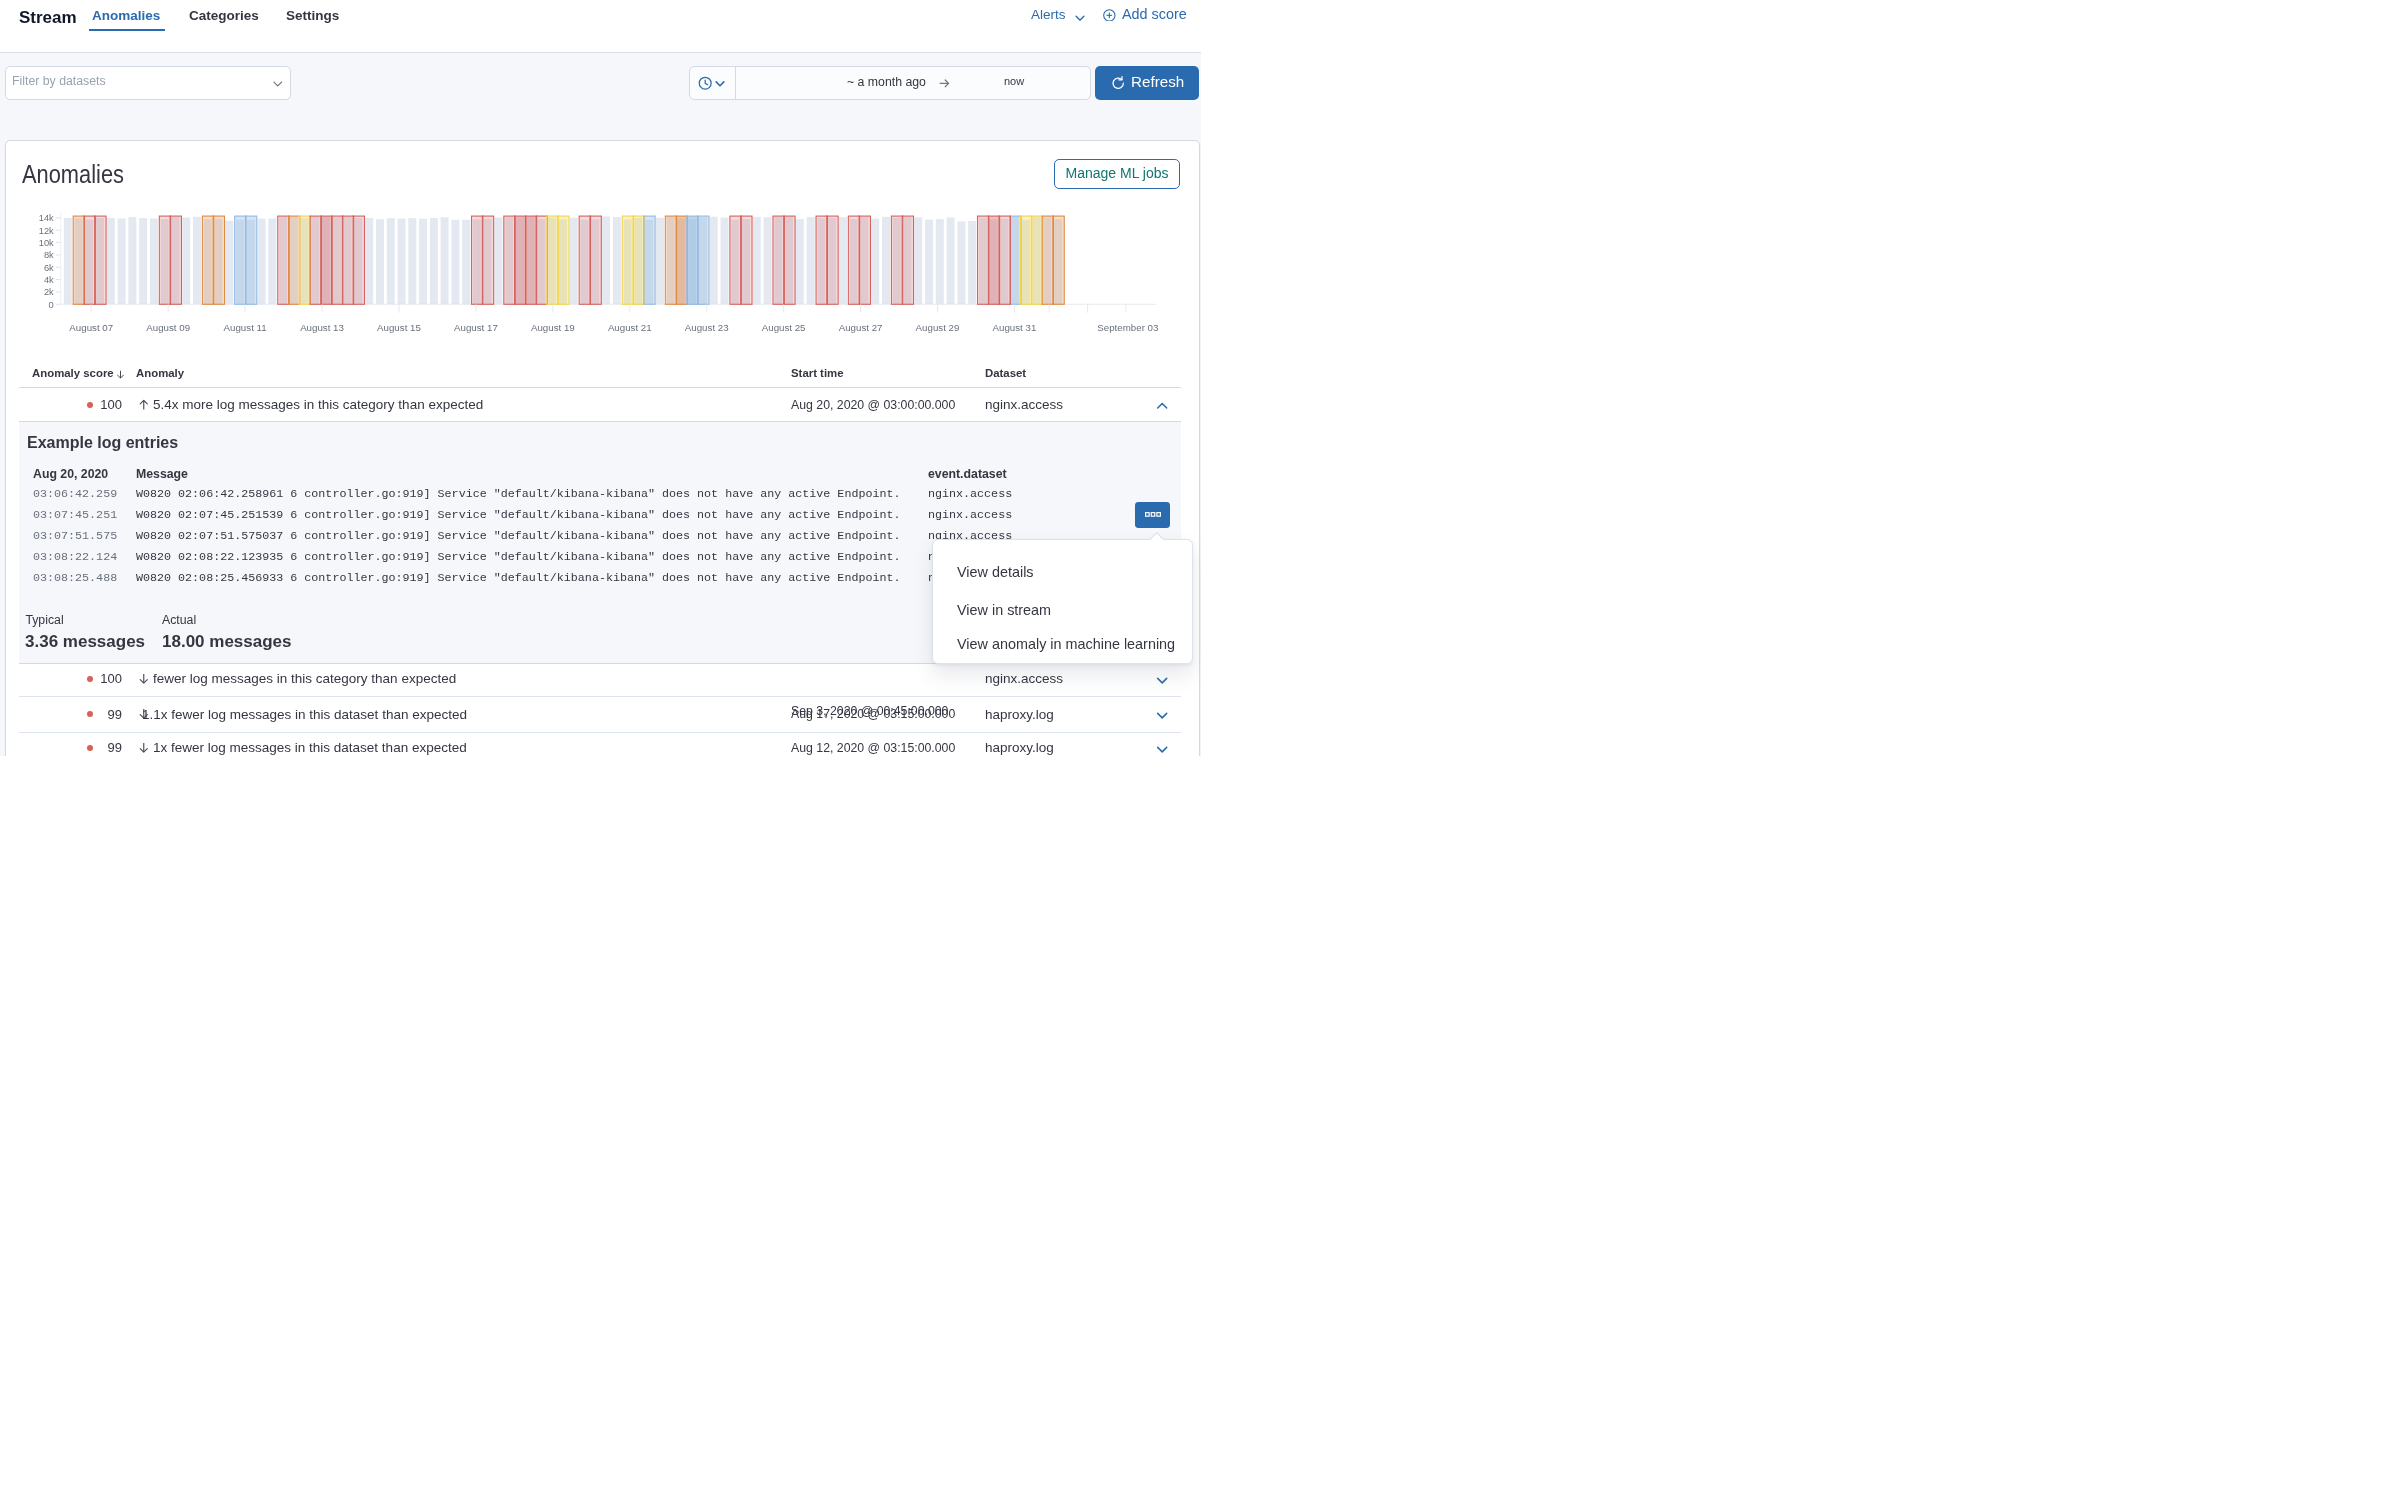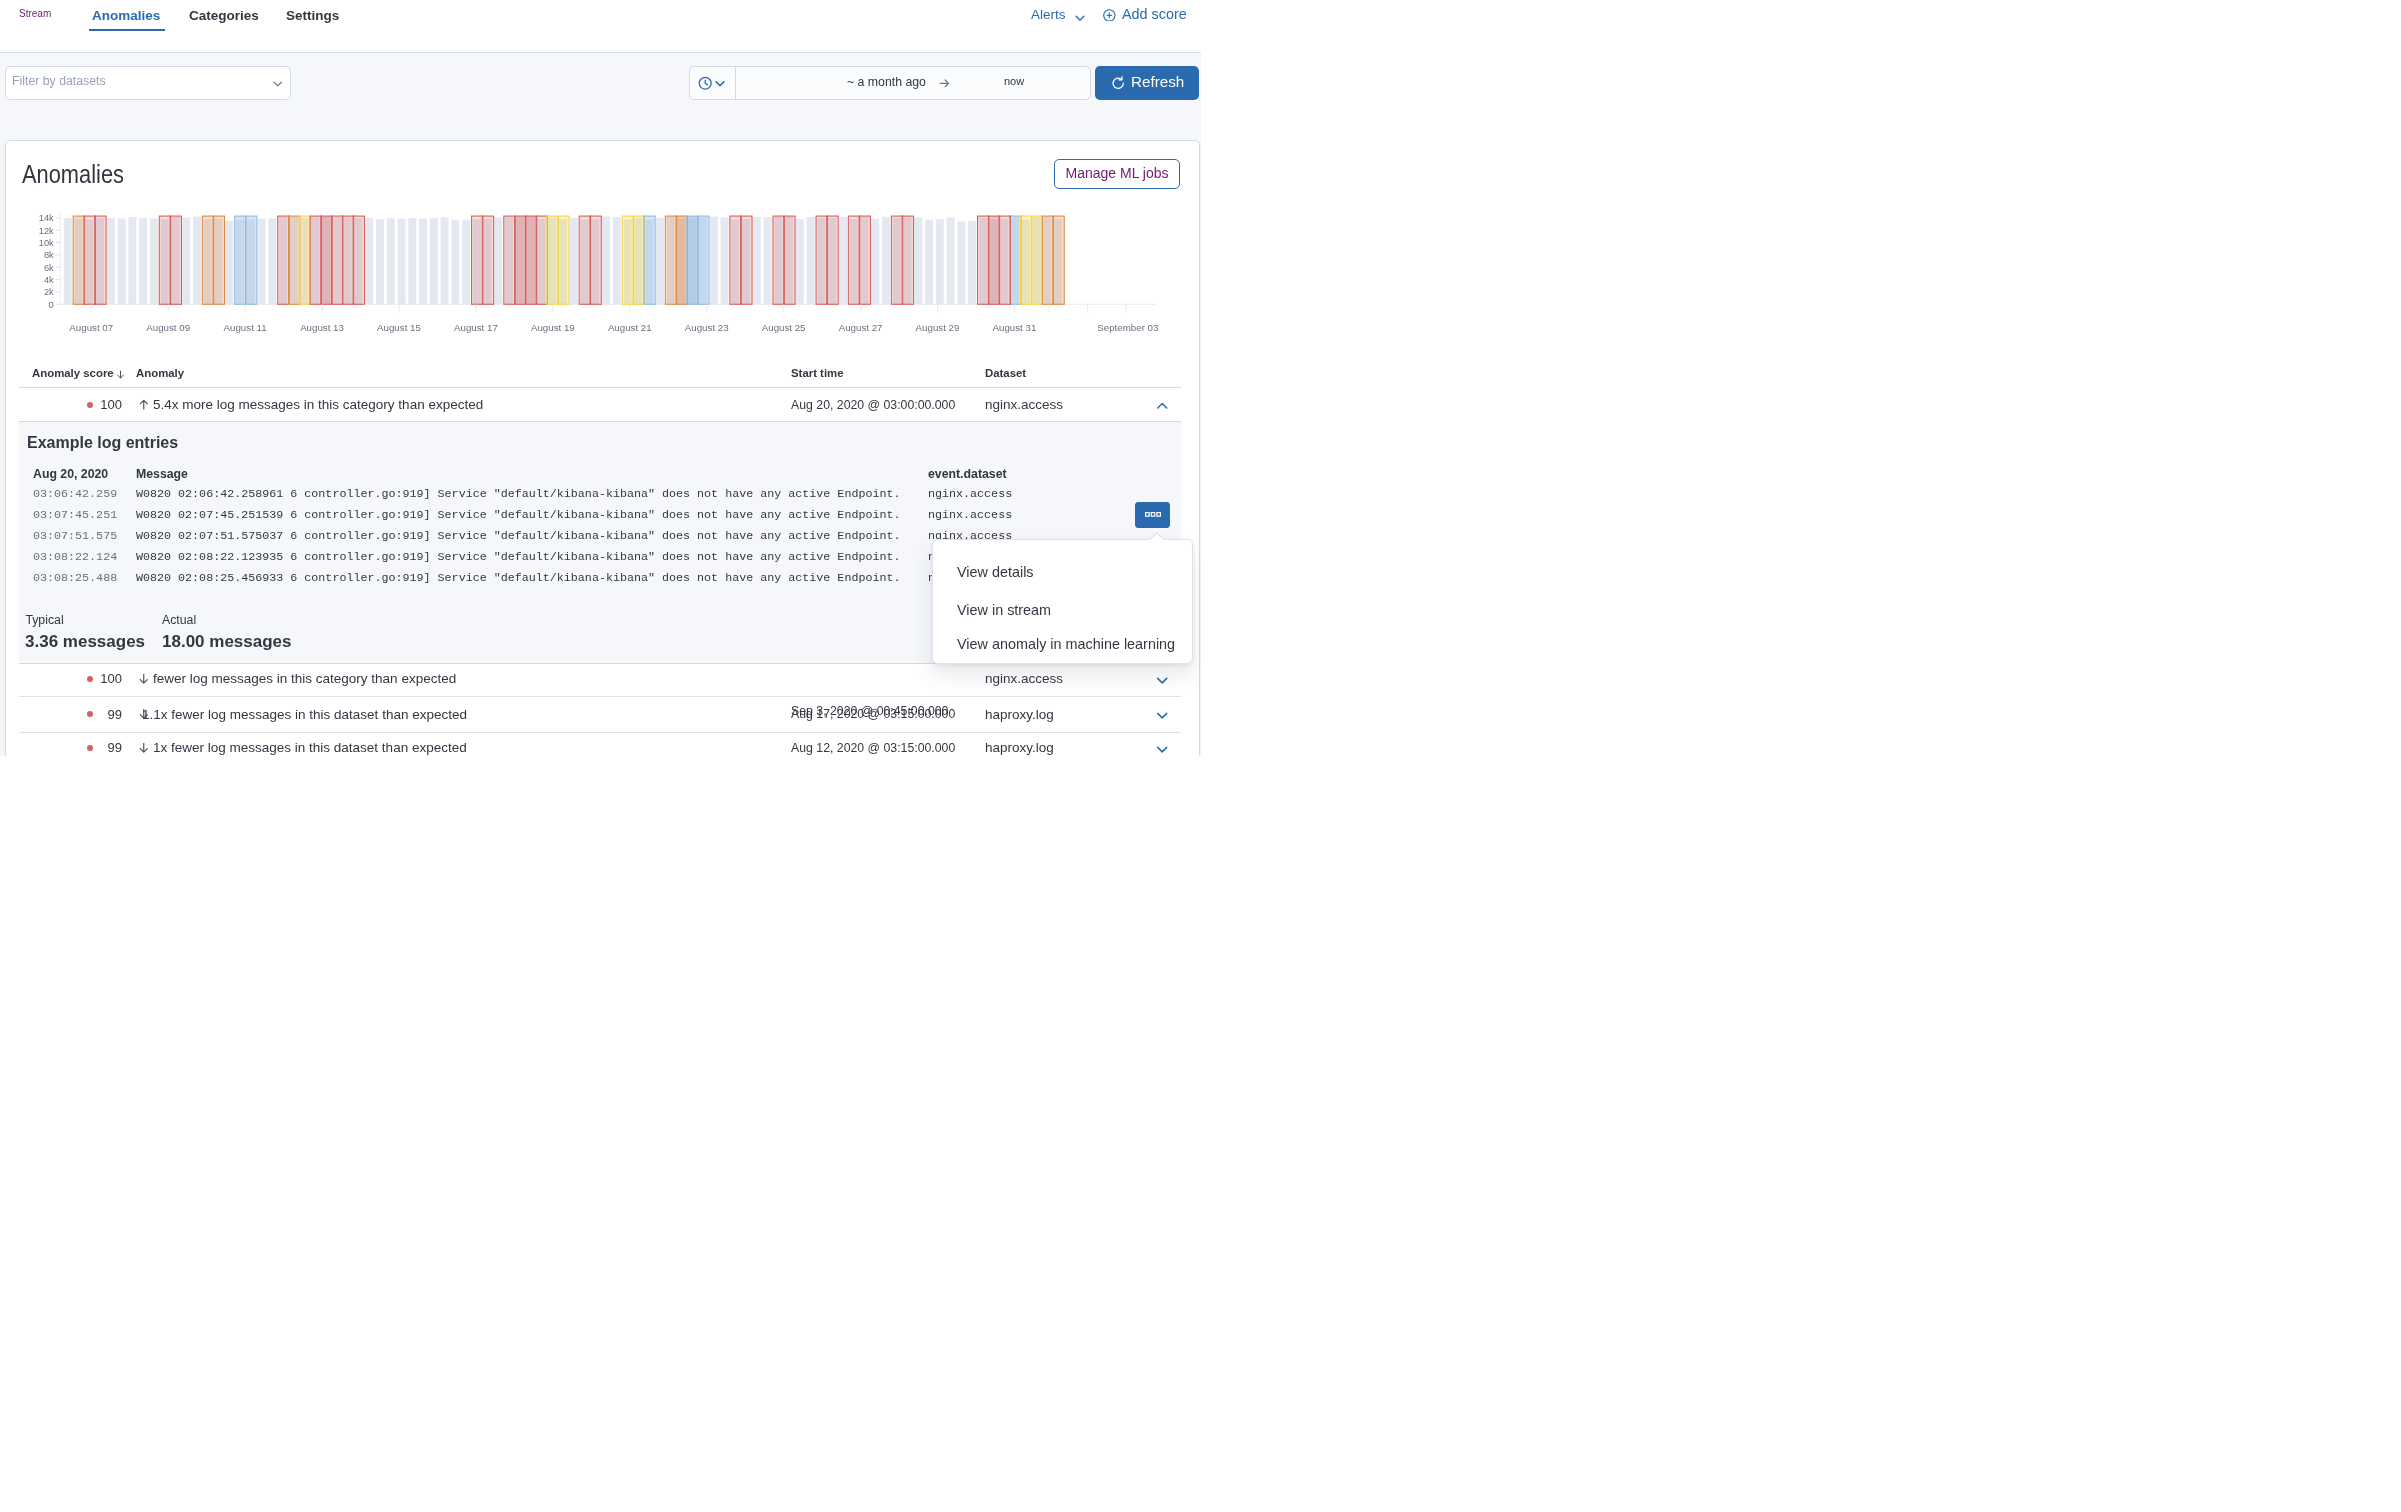--- a/index.html
+++ b/index.html
@@ -6,21 +6,21 @@
   html,body { width:1201px; height:756px; overflow:hidden; }
   body { font-family:"Liberation Sans", sans-serif; color:#343741; background:#fff; position:relative; }
   .abs { position:absolute; }
   .blue { color:#2a6bb0; }
   svg.icon { display:block; }
 </style>
 </head>
 <body>
 
 <div class="abs" style="left:0;top:0;width:1201px;height:52px;background:#fff;"></div>
-<div class="abs" style="left:19px;top:7.6px;font-size:10px;font-weight:400;color:#701a75;">Stream</div>
+<div class="abs" style="left:19px;top:7.6px;font-size:17px;font-weight:700;color:#0f172a;">Stream</div>
 <div class="abs" style="left:92px;top:7.6px;font-size:13.5px;font-weight:700;color:#2a6bb0;">Anomalies</div>
 <div class="abs" style="left:89px;top:29px;width:76px;height:2.2px;background:#2a6bb0;"></div>
 <div class="abs" style="left:189px;top:7.6px;font-size:13.5px;font-weight:700;color:#343741;">Categories</div>
 <div class="abs" style="left:286px;top:7.6px;font-size:13.5px;font-weight:700;color:#343741;">Settings</div>
 
 <div class="abs blue" style="left:1031px;top:7.2px;font-size:13.5px;">Alerts</div>
 <svg class="abs icon" style="left:1074px;top:12px;" width="12" height="12" viewBox="0 0 14 14">
     <polyline points="2.5,5 7,9.5 11.5,5" fill="none" stroke="#2a6bb0" stroke-width="1.6" stroke-linecap="round" stroke-linejoin="round"></polyline>
   </svg>
 <svg class="abs icon" style="left:1103px;top:8.5px;" width="12.7" height="12.7" viewBox="0 0 15 15">
@@ -58,21 +58,21 @@
 <svg class="abs icon" style="left:1111px;top:76px;" width="14.4" height="14.4" viewBox="0 0 16 16">
     <path d="M13.7 8a5.7 5.7 0 1 1-1.67-4.03" fill="none" stroke="#fff" stroke-width="1.4" stroke-linecap="round"></path>
     <polyline points="12.2,0.8 12.2,4.3 8.7,4.3" fill="none" stroke="#fff" stroke-width="1.4" stroke-linecap="round" stroke-linejoin="round"></polyline>
   </svg>
 <div class="abs" style="left:1131px;top:73px;font-size:15.2px;color:#fff;">Refresh</div>
 
 <div class="abs" style="left:4.7px;top:140px;width:1195px;height:628px;background:#fff;border:0.8px solid #d3dae6;border-radius:5.1px;box-shadow:0 1.7px 1.7px -0.8px rgba(152,162,179,0.2);"></div>
 
 <div class="abs" style="left:21.6px;top:159px;font-size:26px;color:#343741;transform:scaleX(0.84);transform-origin:0 0;">Anomalies</div>
 <div class="abs" style="left:1054px;top:159px;width:126px;height:30px;border:0.8px solid #2a6bb0;border-radius:5.1px;"></div>
-<div class="abs" style="left:1054px;top:165px;width:126px;text-align:center;font-size:14px;font-weight:500;color:#701a75;">Manage ML jobs</div>
+<div class="abs" style="left:1054px;top:165px;width:126px;text-align:center;font-size:14px;font-weight:500;color:#0f766e;">Manage ML jobs</div>
 
 <svg width="1201" height="161" viewBox="0 0 1419 190" style="position:absolute;left:0;top:195px;" font-family="Liberation Sans, sans-serif">
     <line x1="71.7" y1="20" x2="71.7" y2="129.0" stroke="#e9edf3" stroke-width="1"></line>
     <line x1="66.2" y1="26.9" x2="71.7" y2="26.9" stroke="#d8dee8" stroke-width="1"></line>
     <text x="63.5" y="30.8" text-anchor="end" font-size="11" fill="#69707d">14k</text>
     <line x1="66.2" y1="41.5" x2="71.7" y2="41.5" stroke="#d8dee8" stroke-width="1"></line>
     <text x="63.5" y="45.4" text-anchor="end" font-size="11" fill="#69707d">12k</text>
     <line x1="66.2" y1="56.1" x2="71.7" y2="56.1" stroke="#d8dee8" stroke-width="1"></line>
     <text x="63.5" y="60.0" text-anchor="end" font-size="11" fill="#69707d">10k</text>
     <line x1="66.2" y1="70.7" x2="71.7" y2="70.7" stroke="#d8dee8" stroke-width="1"></line>

